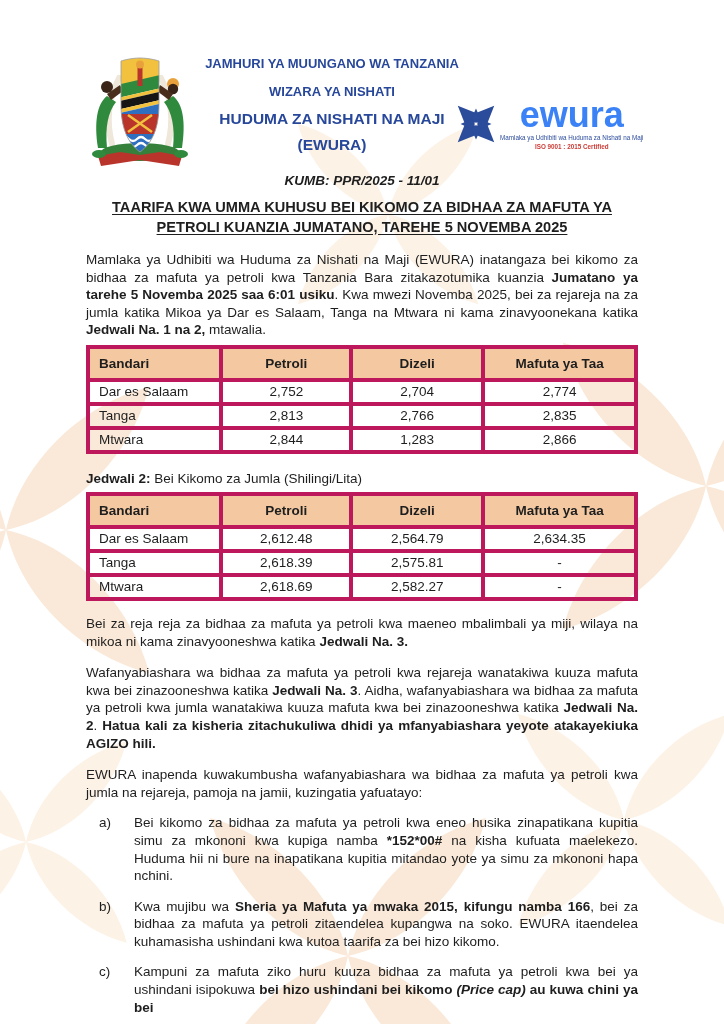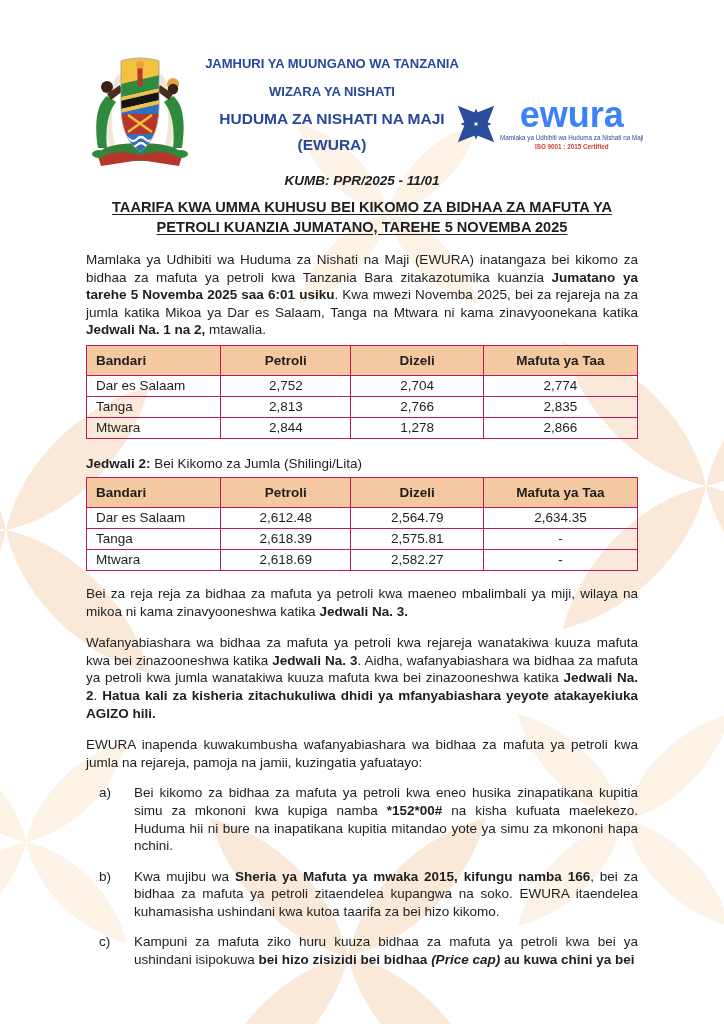--- a/index.html
+++ b/index.html
@@ -24,21 +24,21 @@
   .kumb{text-align:center;font-weight:700;font-style:italic;font-size:13.5px;margin-top:1px;}
   .doc-title{text-align:center;font-weight:700;font-size:14.6px;margin-top:10px;line-height:19.5px;}
   .doc-title span{display:block;text-decoration:underline;text-underline-offset:2px;}
 
   p.para{text-align:justify;font-size:13.5px;line-height:17.6px;margin:14px 0 0 0;}
   .b{font-weight:700;}
   .i{font-style:italic;}
 
   .tbl-label{margin-top:17px;font-size:13.5px;}
   table.price{width:100%;border-collapse:collapse;margin-top:6px;table-layout:fixed;font-size:13.5px;}
-  table.price th,table.price td{border:1px solid #be185d;}
+  table.price th,table.price td{border:4px solid #be185d;}
   table.price th{background:#F4C9A2;font-weight:700;text-align:center;padding:7px 4px;}
   table.price th:first-child{text-align:left;padding-left:9px;width:23.6%;}
   table.price th:nth-child(2){width:23.8%;}
   table.price th:nth-child(3){width:24.2%;}
   table.price th:nth-child(4){width:28.4%;}
   table.price td{text-align:center;padding:2.5px 4px;}
   table.price td.c-left{text-align:left;padding-left:9px;}
 
   .list{margin-top:2px;}
   .li{display:flex;margin-top:13px;font-size:13.5px;line-height:17.6px;}
@@ -192,21 +192,21 @@
           </tr>
           <tr>
             <td class="c-left">Tanga</td>
             <td>2,813</td>
             <td>2,766</td>
             <td>2,835</td>
           </tr>
           <tr>
             <td class="c-left">Mtwara</td>
             <td>2,844</td>
-            <td>1,278</td>
+            <td>1,283</td>
             <td>2,866</td>
           </tr>
         </tbody>
       </table>
 
     <div class="tbl-label"><span class="b">Jedwali 2:</span><span> Bei Kikomo za Jumla (Shilingi/Lita)</span></div>
     <table class="price">
         <thead>
           <tr>
             <th>Bandari</th>
@@ -245,18 +245,18 @@
       <div class="li">
         <span class="li-label">a)</span>
         <div class="li-text"><span>Bei kikomo za bidhaa za mafuta ya petroli kwa eneo husika zinapatikana kupitia simu za mkononi kwa kupiga namba </span><span class="b">*152*00#</span><span> na kisha kufuata maelekezo. Huduma hii ni bure na inapatikana kupitia mitandao yote ya simu za mkononi hapa nchini.</span></div>
       </div>
       <div class="li">
         <span class="li-label">b)</span>
         <div class="li-text"><span>Kwa mujibu wa </span><span class="b">Sheria ya Mafuta ya mwaka 2015, kifungu namba 166</span><span>, bei za bidhaa za mafuta ya petroli zitaendelea kupangwa na soko. EWURA itaendelea kuhamasisha ushindani kwa kutoa taarifa za bei hizo kikomo.</span></div>
       </div>
       <div class="li">
         <span class="li-label">c)</span>
-        <div class="li-text"><span>Kampuni za mafuta ziko huru kuuza bidhaa za mafuta ya petroli kwa bei ya ushindani isipokuwa </span><span class="b">bei hizo zisizidi bei bidhaa </span><span class="b i">(Price cap)</span><span class="b"> au kuwa chini ya bei</span></div>
+        <div class="li-text"><span>Kampuni za mafuta ziko huru kuuza bidhaa za mafuta ya petroli kwa bei ya ushindani isipokuwa </span><span class="b">bei hizo ushindani bei kikomo </span><span class="b i">(Price cap)</span><span class="b"> au kuwa chini ya bei</span></div>
       </div>
     </div>
 
   </div>
 </div>
 
 </body></html>

